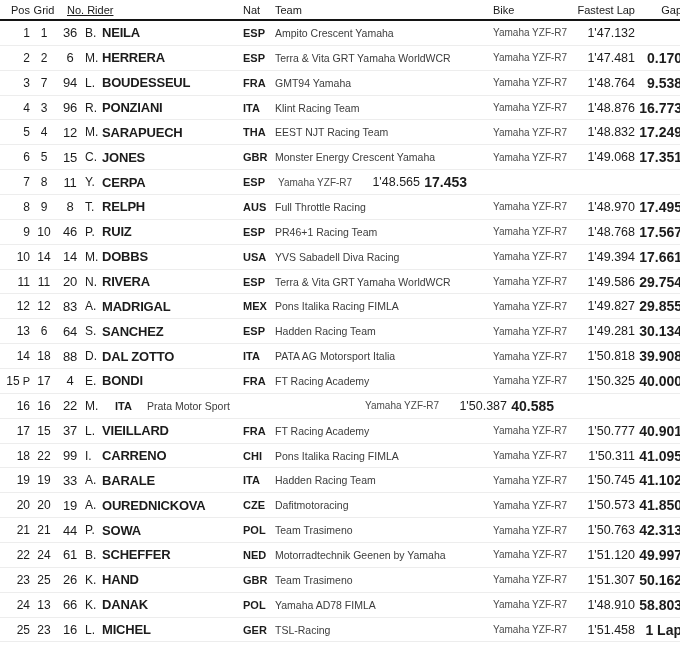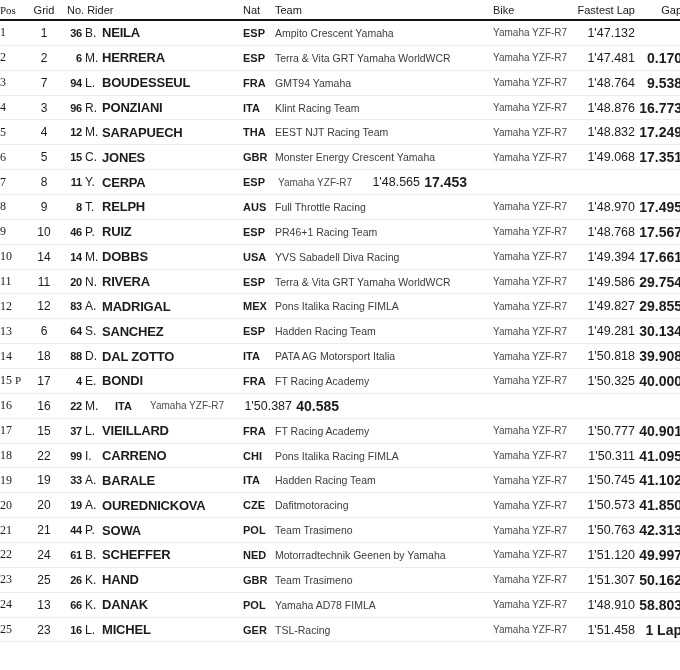--- a/index.html
+++ b/index.html
@@ -29,33 +29,33 @@
   .row {
     display: flex;
     align-items: center;
     height: 24.86px;
     border-bottom: 1px solid #ededed;
     background: #ffffff;
   }
 
   .c { flex: 0 0 auto; white-space: nowrap; overflow: visible; }
 
-  .pos      { width: 30px;  text-align: left; font-size: 12px; font-family: Liberation Serif, serif; }
+  .pos      { width: 30px;  text-align: right; font-size: 12px; }
   .grid     { width: 28px;  text-align: center; font-size: 12px; }
-  .num      { width: 24px;  text-align: right;  font-size: 11px; font-weight: bold; letter-spacing: -0.2px; }
+  .num      { width: 24px;  text-align: center;  font-size: 13px; font-weight: normal; letter-spacing: -0.2px; }
   .init     { width: 20px;  padding-left: 3px;  font-size: 12px; }
   .surname  { width: 128px; font-size: 13px; font-weight: bold; letter-spacing: -0.2px; }
   .nat      { width: 32px;  margin-left: 13px; font-size: 11px; font-weight: 600; }
   .team     { width: 215px; font-size: 10.5px; color: #3c3c3c; }
   .bike     { width: 85px;  padding-left: 3px; font-size: 10px; color: #4b4b4b; }
   .fastest  { width: 60px;  text-align: right; font-size: 12.5px; }
   .gap      { width: 47px;  text-align: right; font-size: 14px; font-weight: bold; }
 
   
-  .hrow .rider-h { width: 172px; padding-left: 9px; text-align: left; font-weight: 500; font-size: 11px; letter-spacing: 0; }
+  .hrow .rider-h { width: 172px; padding-left: 9px; text-align: left; font-weight: 500; font-size: 11px; letter-spacing: 0; text-decoration: underline; }
   .hrow .pos, .hrow .grid, .hrow .nat, .hrow .team, .hrow .bike, .hrow .fastest, .hrow .gap {
     font-size: 11px; font-weight: 500; color: #1a1a1a; letter-spacing: 0;
   }
 
   .pflag { font-size: 11px; margin-left: 3px; font-weight: 400; }
   .pflag:empty { margin-left: 0; }
 </style>
 </head>
 <body>
 
@@ -264,20 +264,21 @@
     <div class="c fastest">1'50.325</div>
     <div class="c gap">40.000</div>
   </div>
 
   <div class="row">
     <div class="c pos"><span>16</span><span class="pflag"></span></div>
     <div class="c grid">16</div>
     <div class="c num">22</div>
     <div class="c init">M.</div>
     <div class="c nat">ITA</div>
+    <div class="c team">Prata Motor Sport</div>
     <div class="c bike">Yamaha YZF-R7</div>
     <div class="c fastest">1'50.387</div>
     <div class="c gap">40.585</div>
   </div>
 
   <div class="row">
     <div class="c pos"><span>17</span><span class="pflag"></span></div>
     <div class="c grid">15</div>
     <div class="c num">37</div>
     <div class="c init">L.</div>

